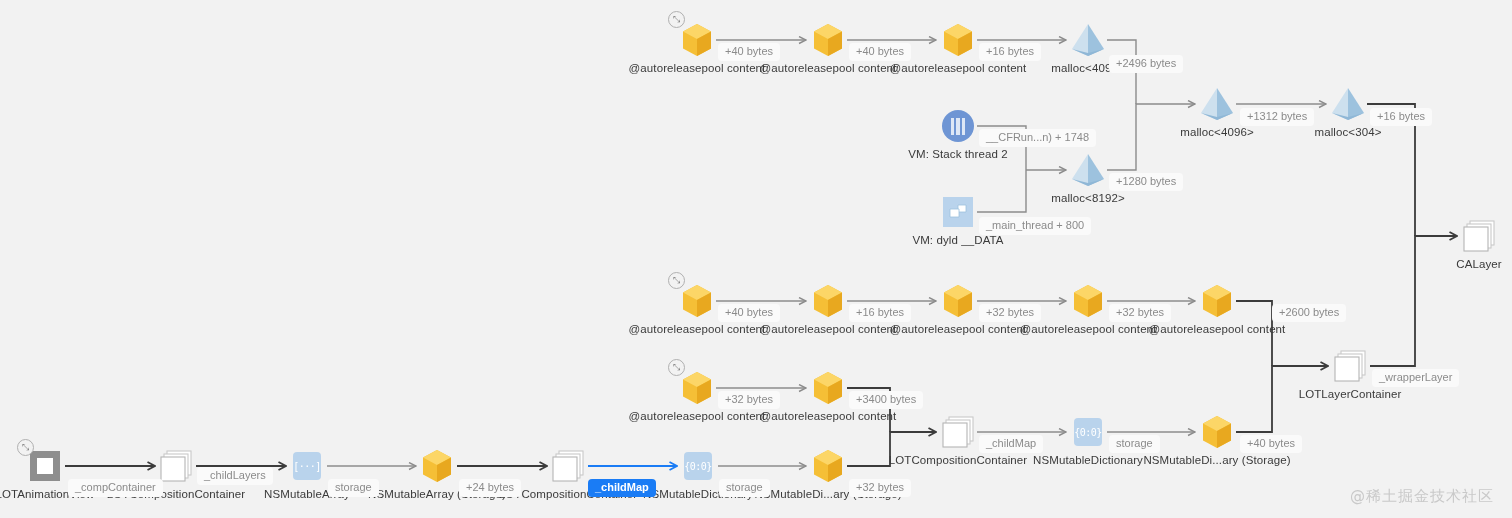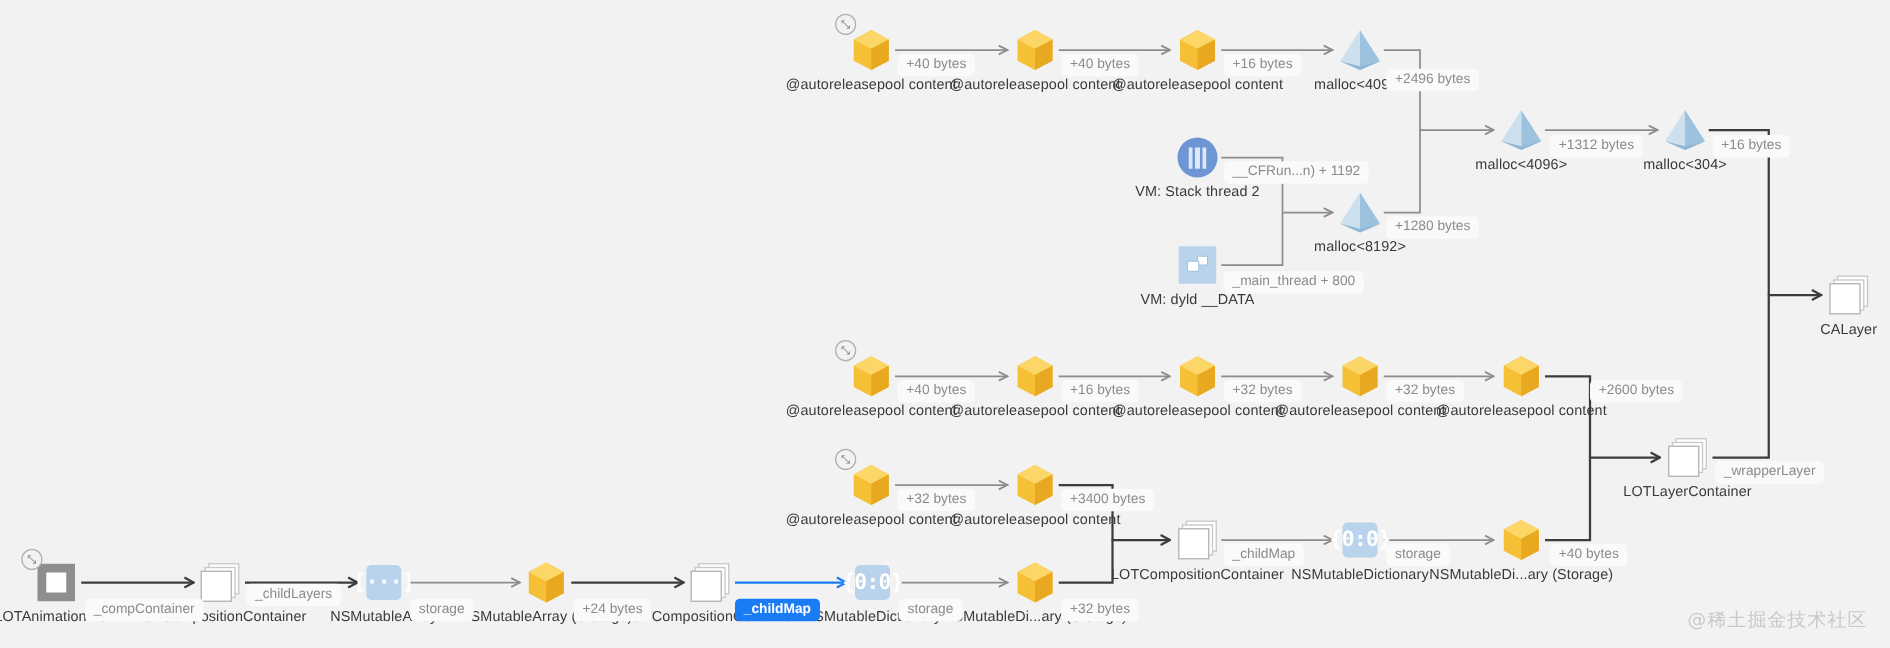--- a/index.html
+++ b/index.html
@@ -62,23 +62,23 @@
   
   .pages { width: 34px; height: 32px; display:block; }
   
   .glyphbox {
     width: 28px; height: 28px;
     background: #b9d3ec;
     border-radius: 4px;
     display: flex; align-items: center; justify-content: center;
     color: #ffffff;
     font-family: "DejaVu Sans Mono", monospace;
-    font-size: 17px;
+    font-size: 10px;
     letter-spacing: -0.5px;
-    font-weight: 700;
+    font-weight: 400;
   }
   
   .viewframe {
     width: 30px; height: 30px;
     background: #8e8e8e;
     display: flex; align-items: center; justify-content: center;
   }
   .viewframe > i {
     display:block;
     width: 16px; height: 16px;
@@ -461,21 +461,21 @@
     </svg>
       </div>
       <div class="node-label">NSMutableDi...ary (Storage)</div>
     </div>
   </div>
 <div id="labels-layer">
     <div class="edge-label" style="left: 718px; top: 52px;">+40 bytes</div>
     <div class="edge-label" style="left: 849px; top: 52px;">+40 bytes</div>
     <div class="edge-label" style="left: 979px; top: 52px;">+16 bytes</div>
     <div class="edge-label" style="left: 1109px; top: 40px; margin-top: 24px;">+2496 bytes</div>
-    <div class="edge-label" style="left: 979px; top: 138px;">__CFRun...n) + 1192</div>
+    <div class="edge-label" style="left: 979px; top: 138px;">__CFRun...n) + 1748</div>
     <div class="edge-label" style="left: 979px; top: 226px;">_main_thread + 800</div>
     <div class="edge-label" style="left: 1109px; top: 182px;">+1280 bytes</div>
     <div class="edge-label" style="left: 1240px; top: 117px;">+1312 bytes</div>
     <div class="edge-label" style="left: 1370px; top: 117px;">+16 bytes</div>
     <div class="edge-label" style="left: 718px; top: 313px;">+40 bytes</div>
     <div class="edge-label" style="left: 849px; top: 313px;">+16 bytes</div>
     <div class="edge-label" style="left: 979px; top: 313px;">+32 bytes</div>
     <div class="edge-label" style="left: 1109px; top: 313px;">+32 bytes</div>
     <div class="edge-label" style="left: 1272px; top: 313px;">+2600 bytes</div>
     <div class="edge-label" style="left: 718px; top: 400px;">+32 bytes</div>

